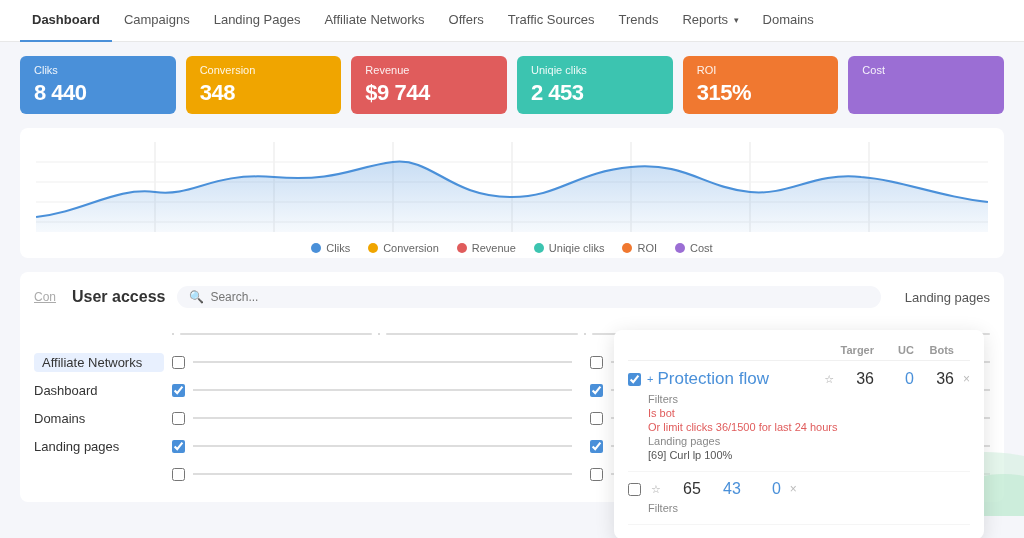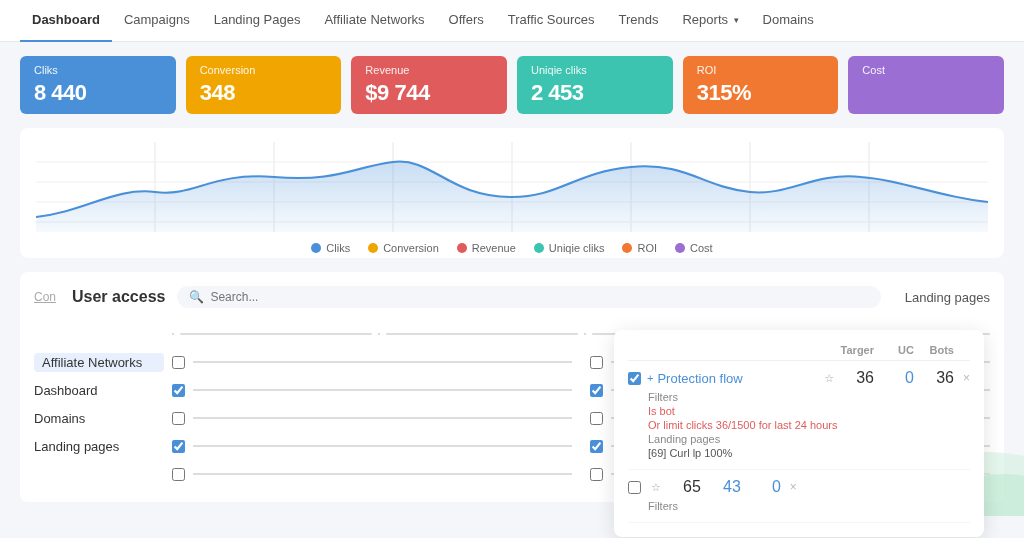--- a/index.html
+++ b/index.html
@@ -252,21 +252,21 @@
       border-bottom: 1px solid #f5f5f5;
     }
     .flow-row-header {
       display: flex;
       align-items: center;
       margin-bottom: 4px;
     }
     .flow-checkbox { margin-right: 6px; }
     .flow-name {
       flex: 1;
-      font-size: 13px;
+      font-size: 17px;
       color: #4a90d9;
       font-weight: 500;
     }
     .flow-star { font-size: 11px; color: #aaa; margin-left: 4px; }
     .flow-num { width: 40px; text-align: right; font-size: 16px; color: #333; }
     .flow-num.zero { color: #4a90d9; }
     .flow-close { width: 16px; text-align: right; color: #bbb; font-size: 12px; cursor: pointer; }
 
     .flow-detail {
       padding-left: 20px;

